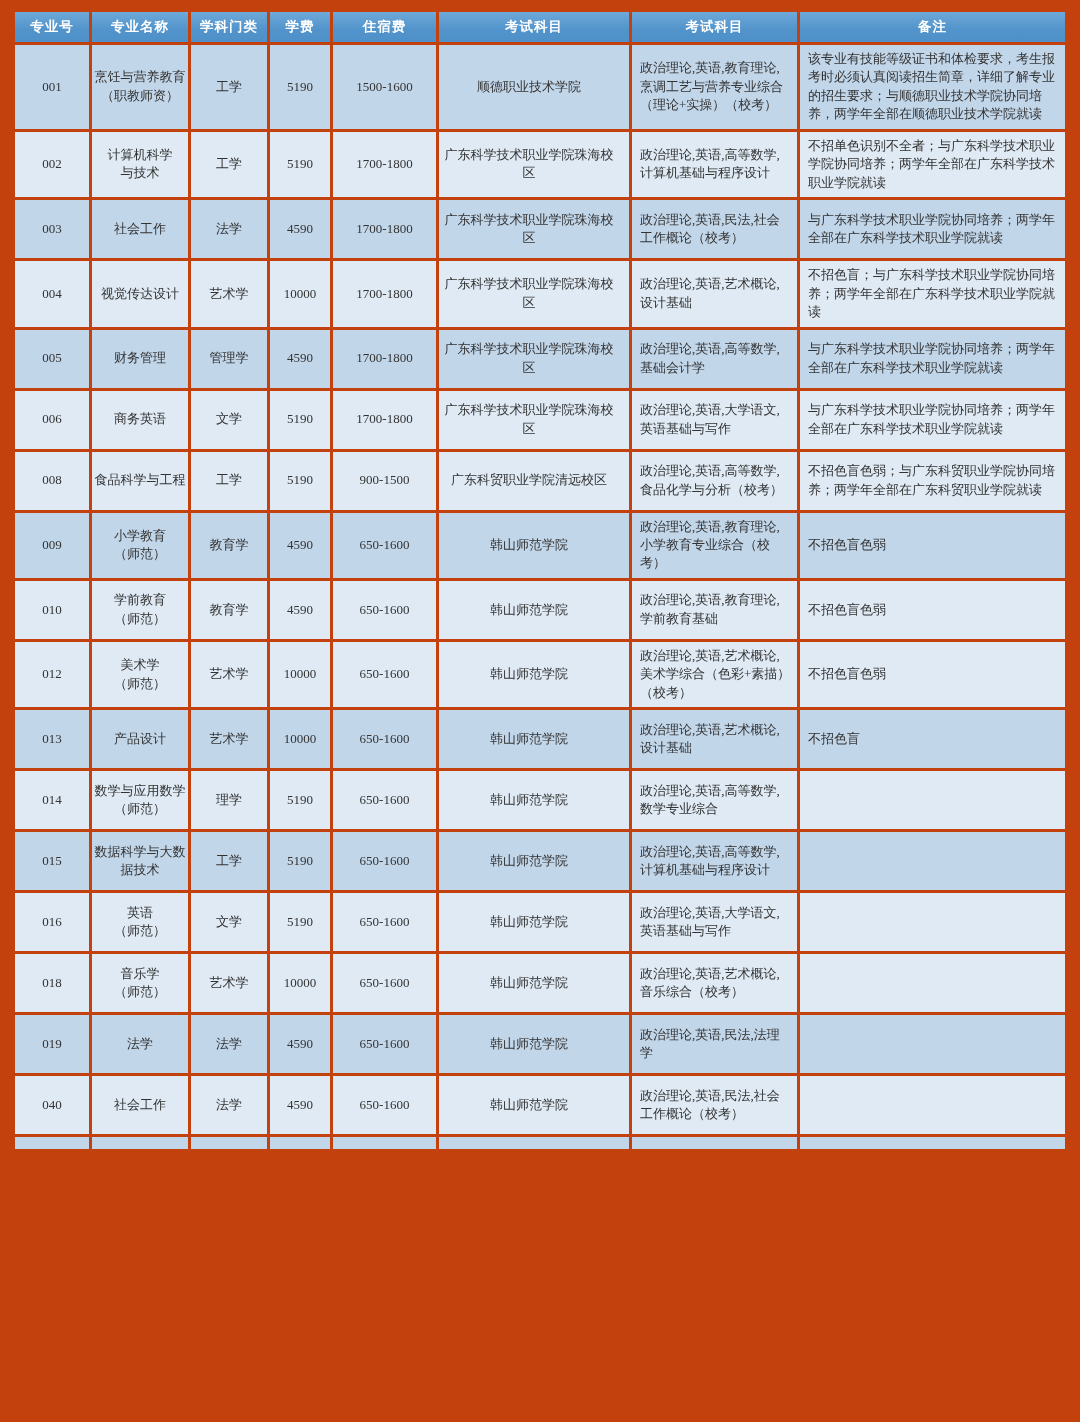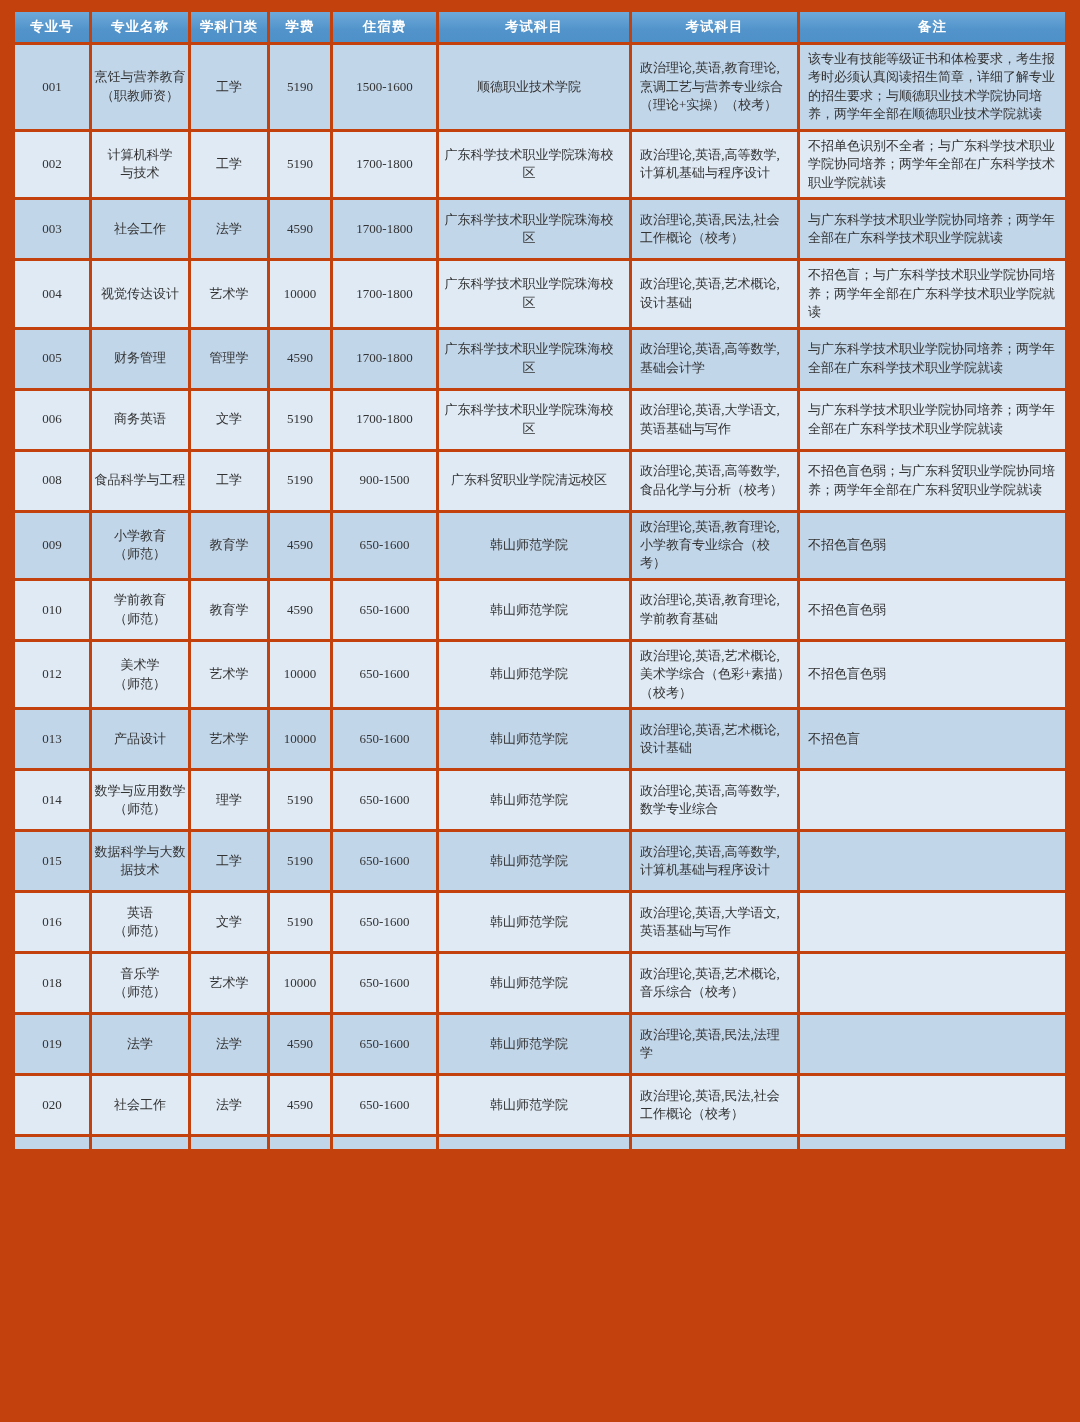--- a/index.html
+++ b/index.html
@@ -237,21 +237,21 @@
           <td class="col-id">019</td>
           <td class="col-name">法学</td>
           <td class="col-category">法学</td>
           <td class="col-tuition">4590</td>
           <td class="col-accommodation">650-1600</td>
           <td class="col-location">韩山师范学院</td>
           <td class="col-subjects">政治理论,英语,民法,法理学</td>
           <td class="col-remarks"></td>
         </tr>
         <tr class="light">
-          <td class="col-id">020</td>
+          <td class="col-id">040</td>
           <td class="col-name">社会工作</td>
           <td class="col-category">法学</td>
           <td class="col-tuition">4590</td>
           <td class="col-accommodation">650-1600</td>
           <td class="col-location">韩山师范学院</td>
           <td class="col-subjects">政治理论,英语,民法,社会工作概论（校考）</td>
           <td class="col-remarks"></td>
         </tr>
         <tr class="dark sliver">
           <td></td>

